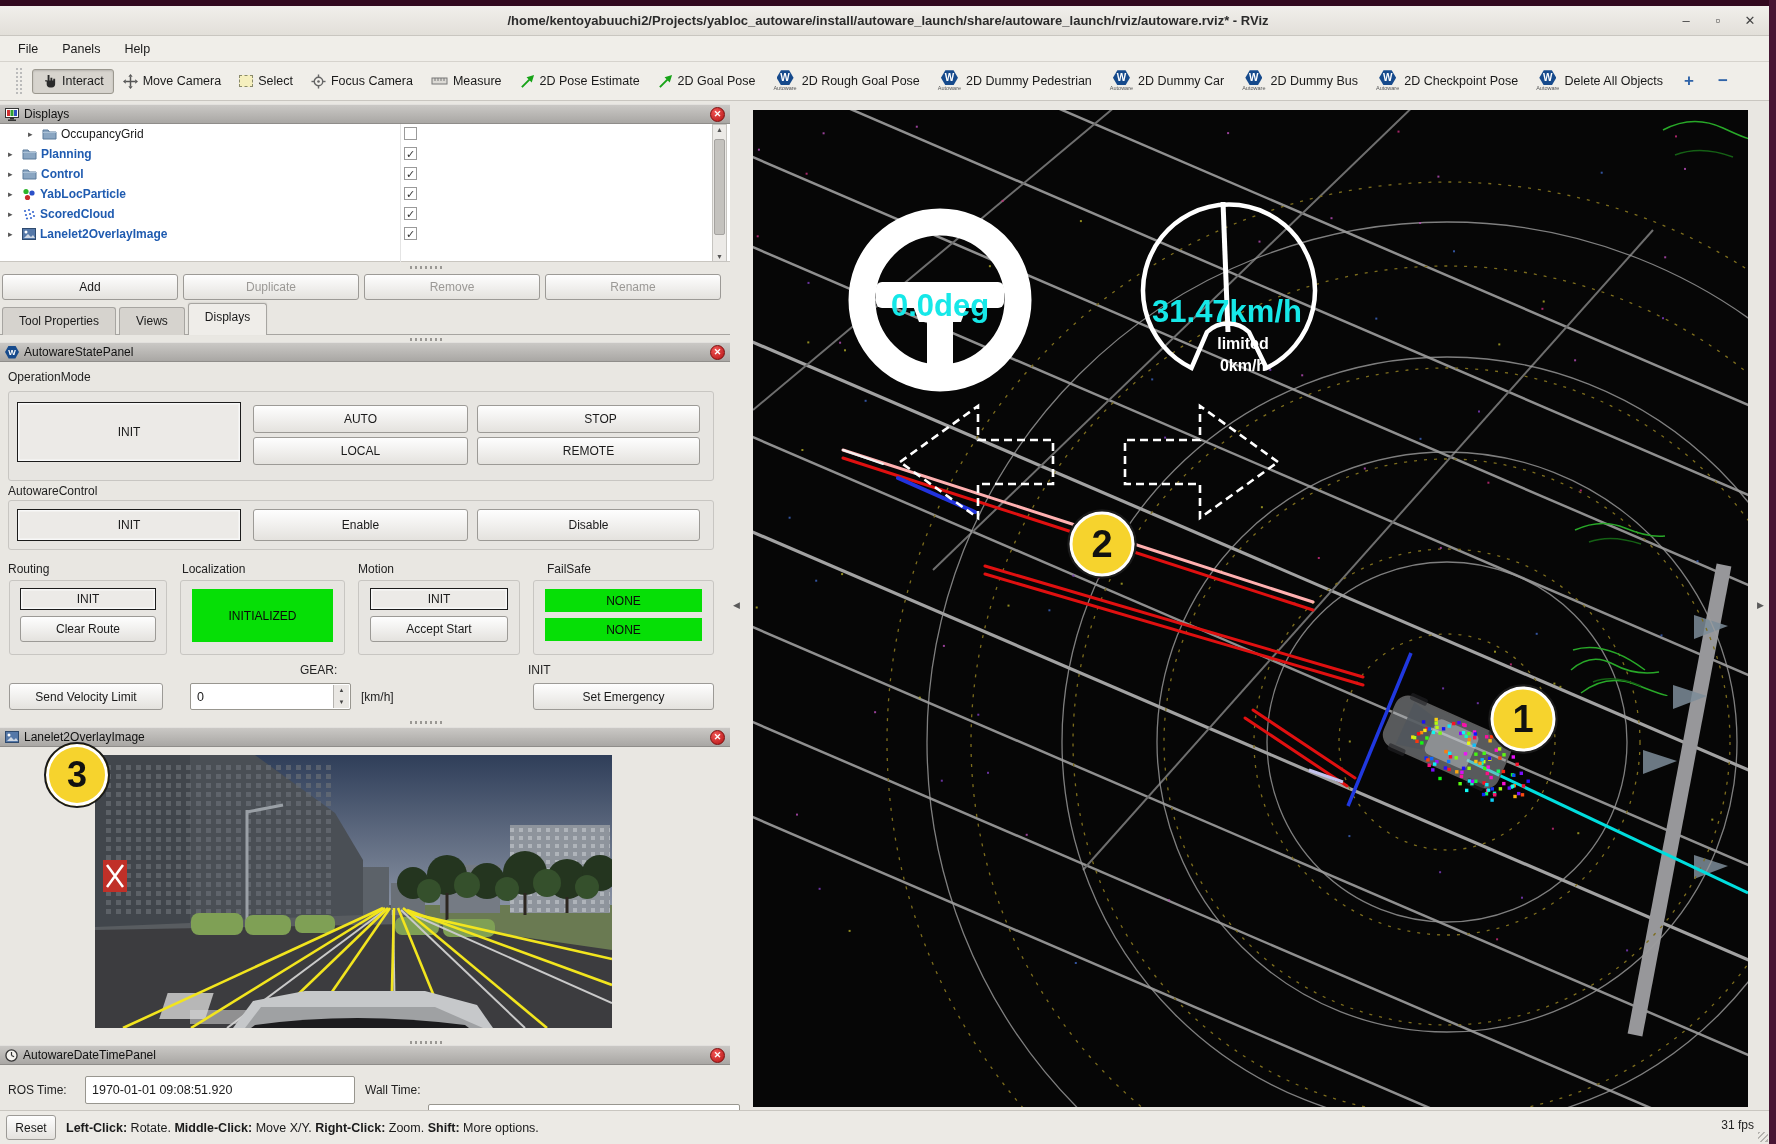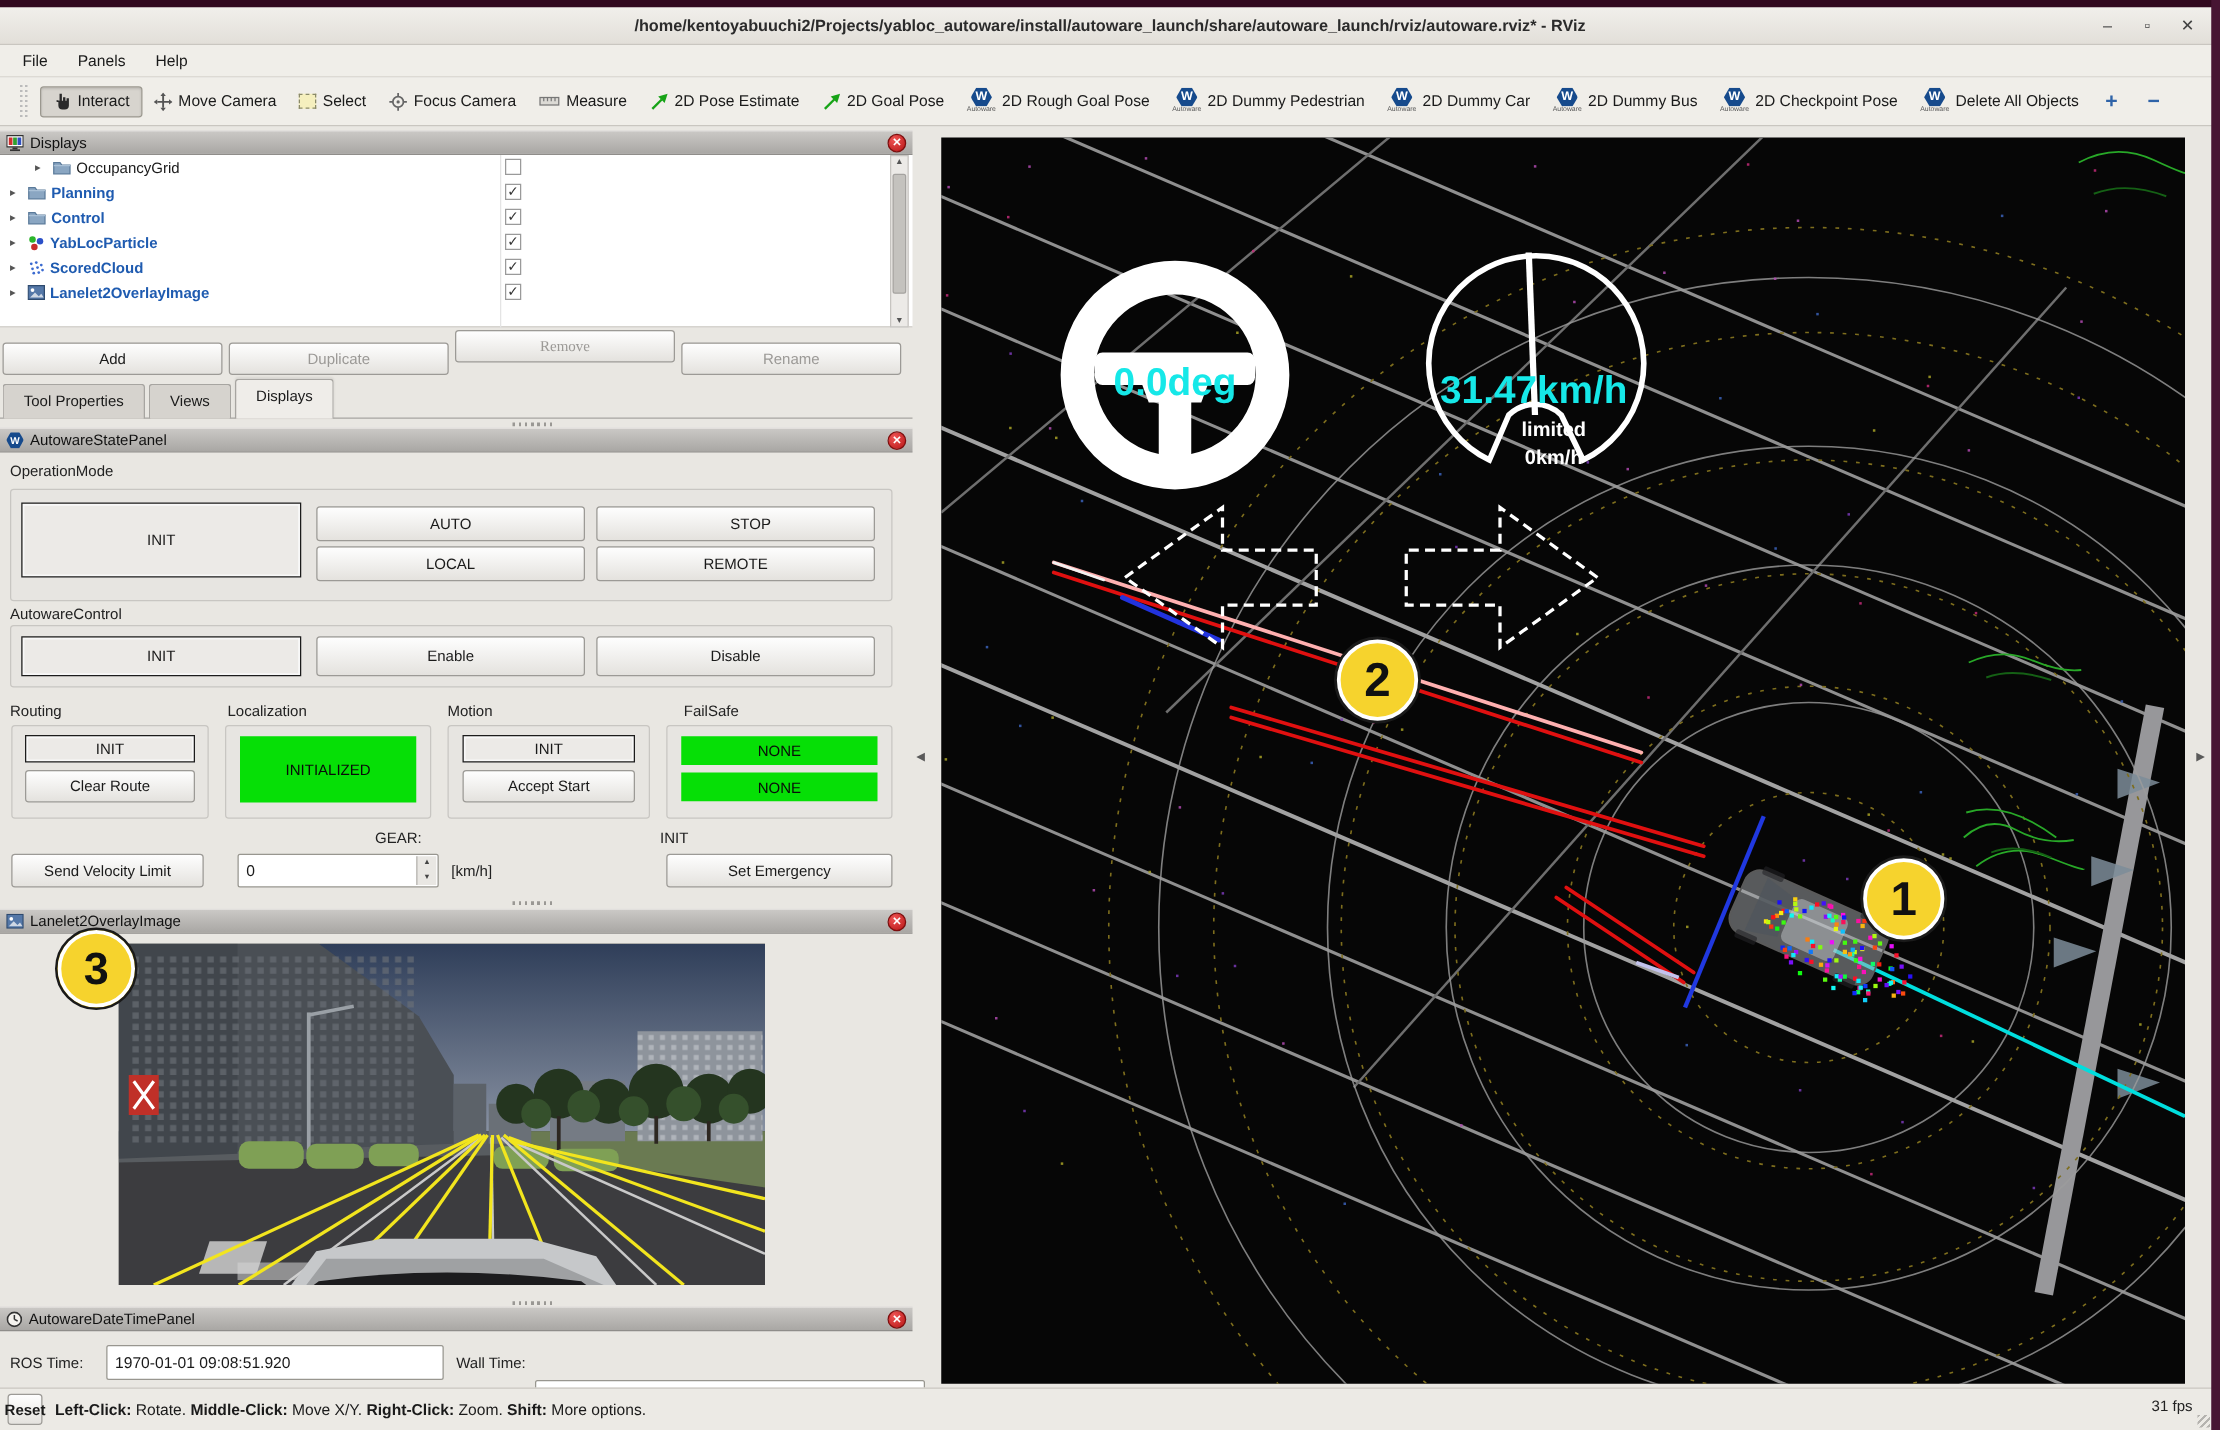--- a/index.html
+++ b/index.html
@@ -344,21 +344,21 @@
   <div class="scroll">
     <span class="ar" style="top:1px;">▲</span>
     <div class="thumb"></div>
     <span class="ar" style="bottom:1px;">▼</span>
   </div>
 
   <div class="splitdots" style="top:266px;"></div>
 
   <div class="abs btn" style="left:2px;top:274px;width:176px;height:26px;">Add</div>
   <div class="abs btn disabled" style="left:183px;top:274px;width:176px;height:26px;">Duplicate</div>
-  <div class="abs btn disabled" style="left:364px;top:264px;width:176px;height:26px;font-family:Liberation Serif, serif;">Remove</div>
+  <div class="abs btn disabled" style="left:364px;top:274px;width:176px;height:26px;">Remove</div>
   <div class="abs btn disabled" style="left:545px;top:274px;width:176px;height:26px;">Rename</div>
 
   <div class="tabline"></div>
   <div class="tabs">
     <div class="tab">Tool Properties</div>
     <div class="tab">Views</div>
     <div class="tab active">Displays</div>
   </div>
 
   <div class="splitdots" style="top:338px;"></div>
@@ -867,20 +867,20 @@
         <circle cx="770" cy="609" r="31" fill="#f6d32d" stroke="#ffffff" stroke-width="3"></circle>
         <text x="770" y="622" text-anchor="middle" font-size="38" font-weight="bold" fill="#111" font-family="Liberation Sans, sans-serif">1</text>
       </g>
     </svg>
   </div>
 
   <div class="abs dockarrow" style="left:733px;top:600px;">◀</div>
   <div class="abs dockarrow" style="left:1757px;top:600px;">▶</div>
 
   <div class="abs statusbar">
-    <div class="btn" style="width:28px;height:25px;font-weight:bold;">Reset</div>
+    <div class="btn" style="width:50px;height:25px;">Reset</div>
     <div class="hint">
       <b>Left-Click:</b><span> Rotate. </span><b>Middle-Click:</b><span> Move X/Y. </span><b>Right-Click:</b><span> Zoom. </span><b>Shift:</b><span> More options.</span>
     </div>
   </div>
   <div class="fps">31 fps</div>
   <div class="grip"></div>
 </div>
 
 </body></html>

